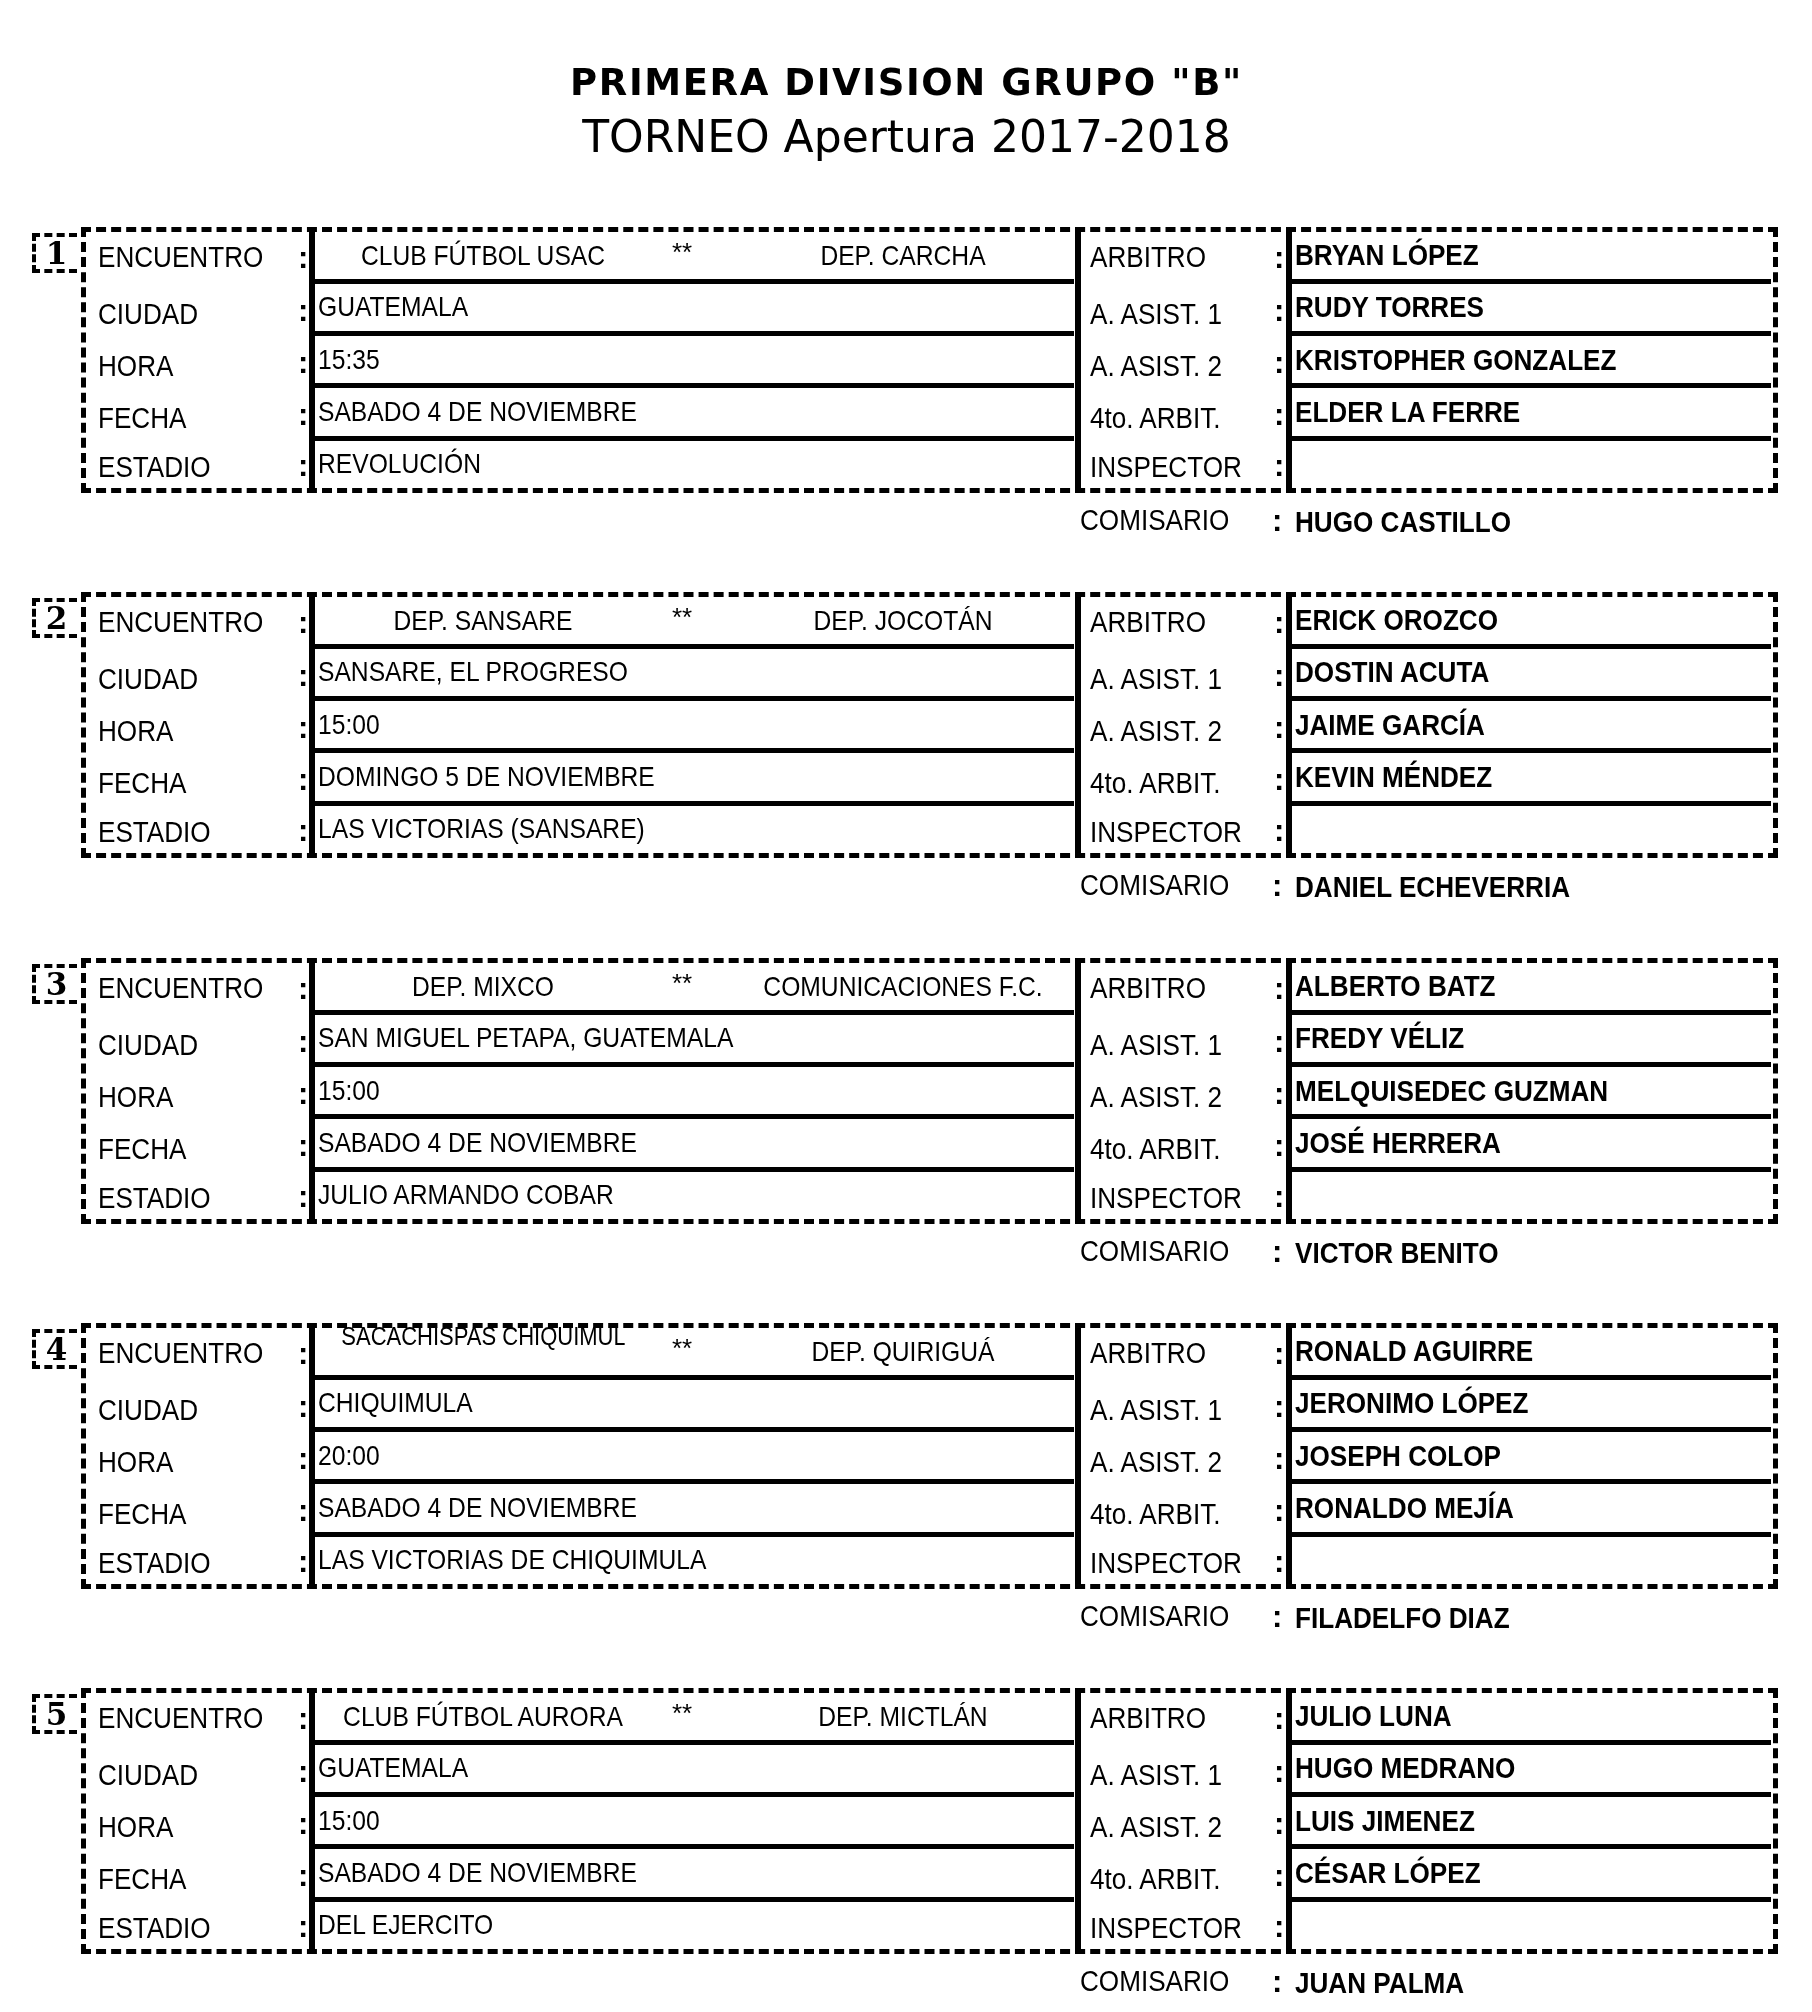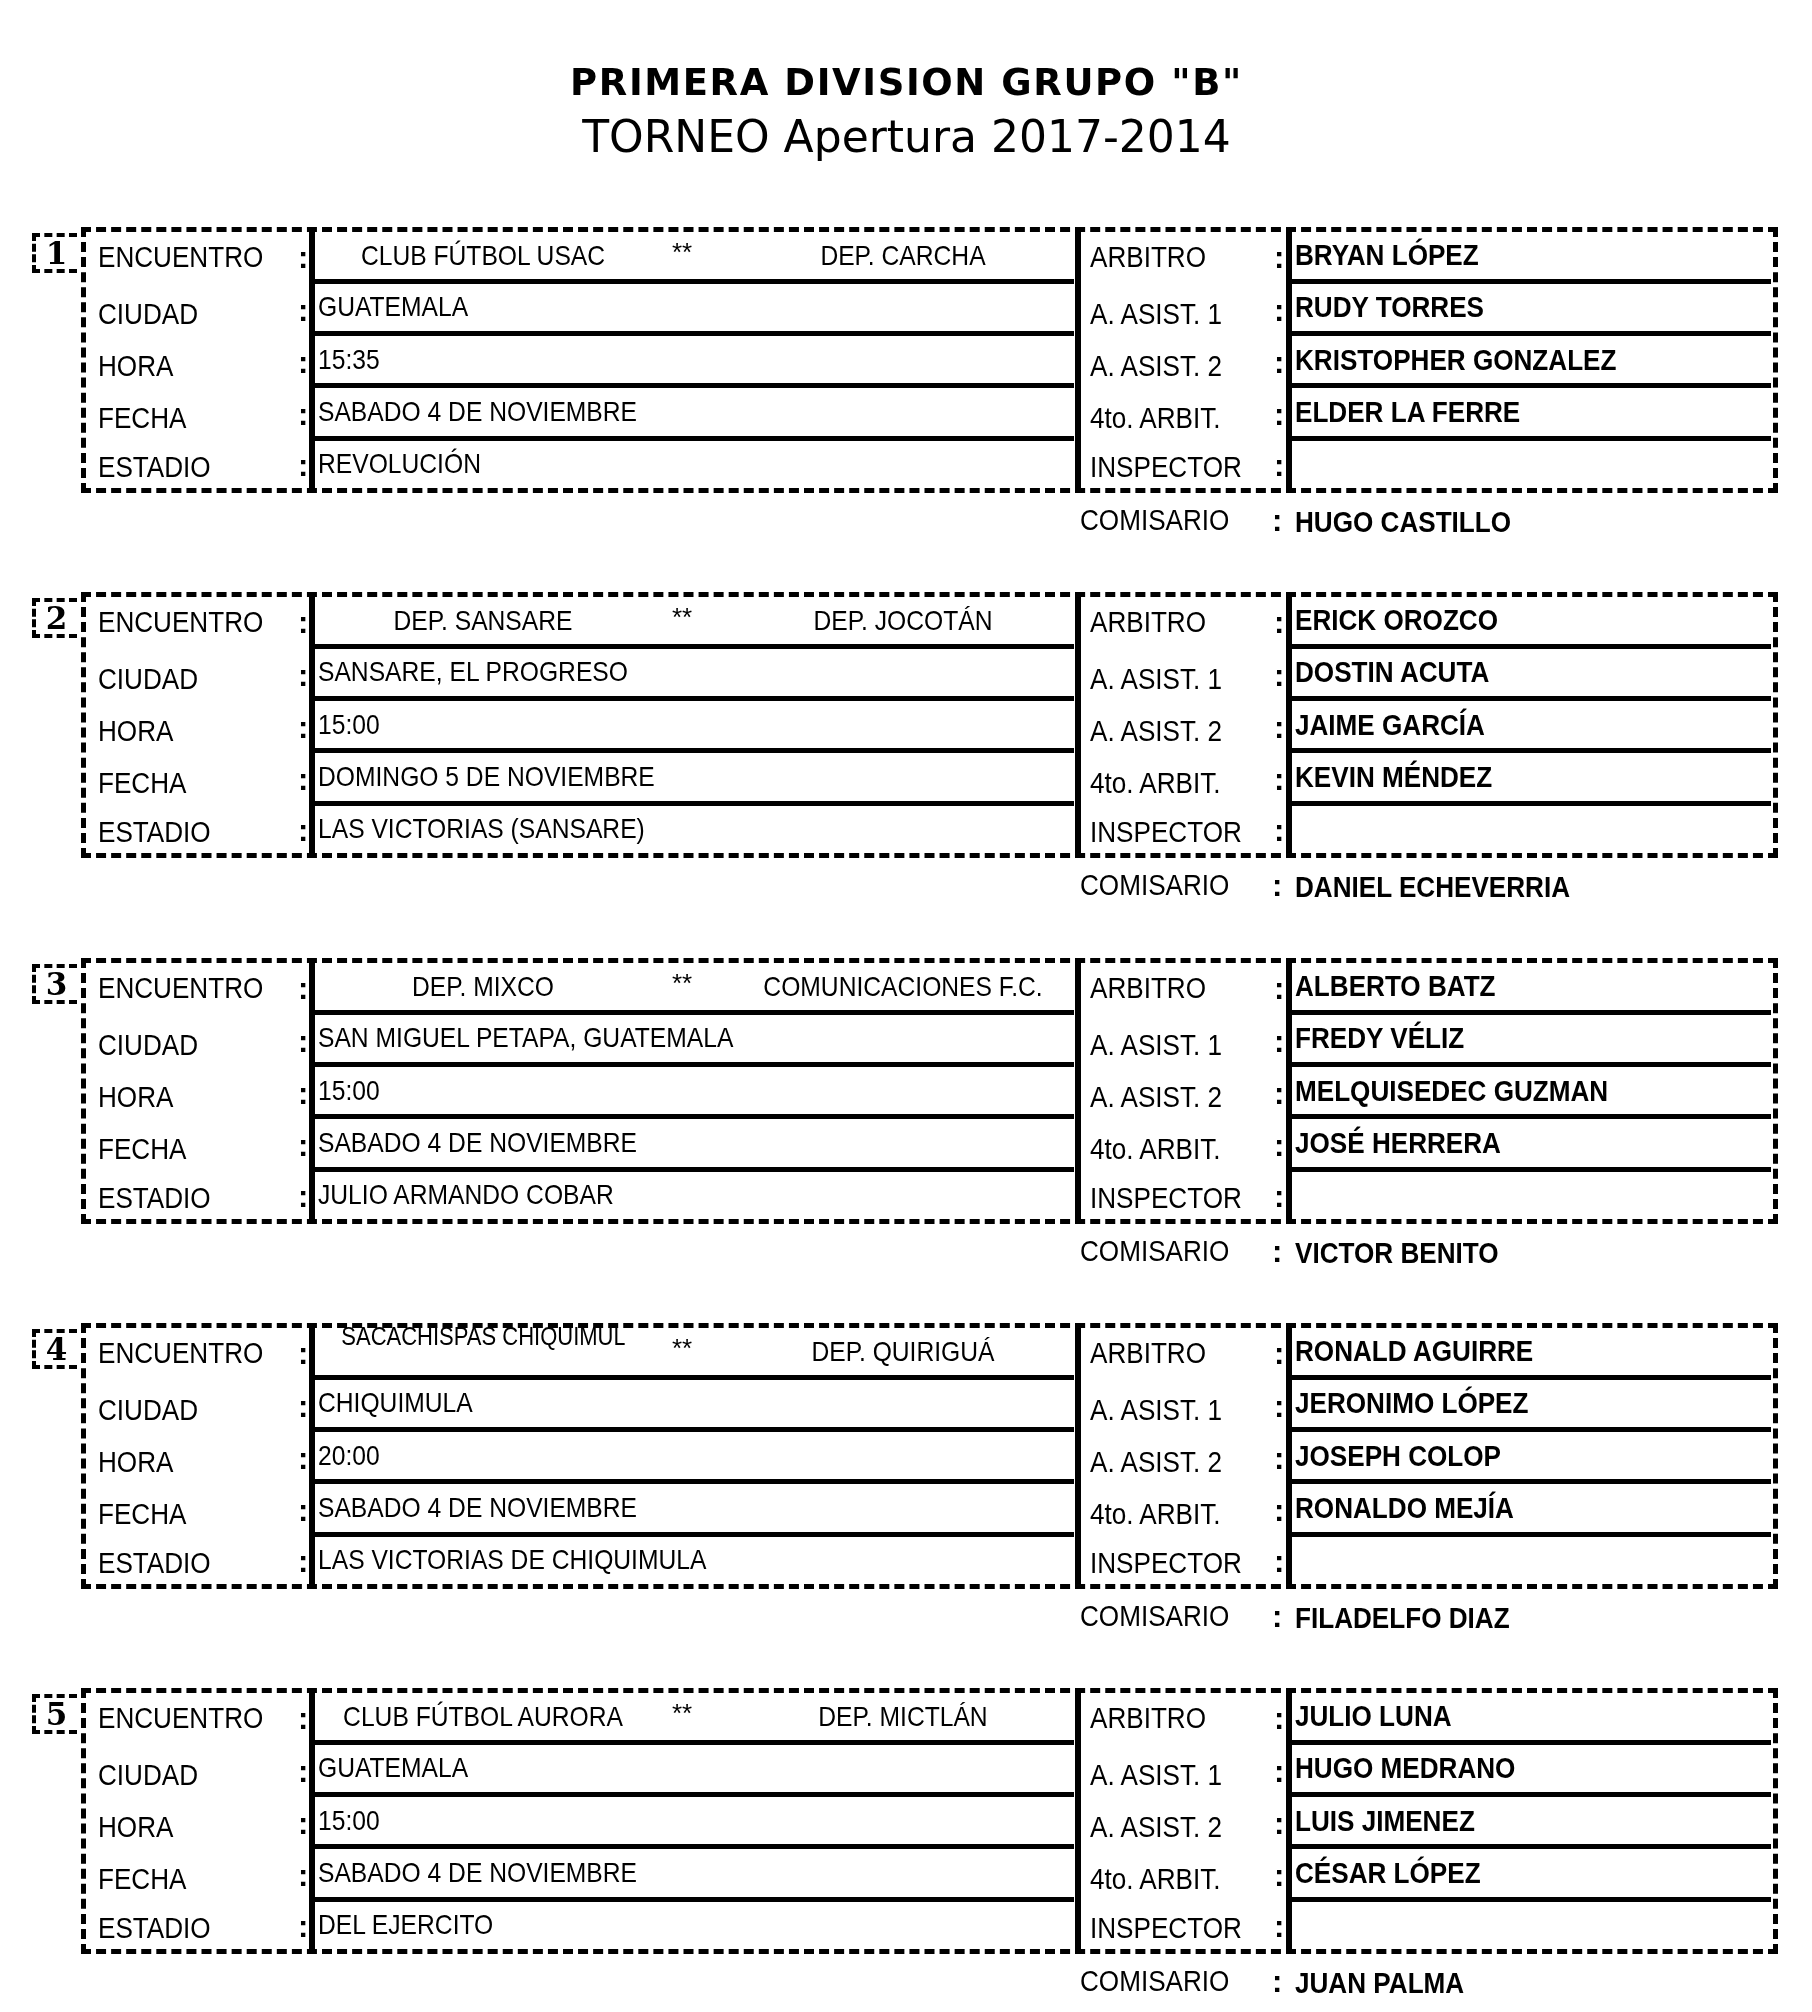--- a/index.html
+++ b/index.html
@@ -16,21 +16,21 @@
   .val { position:absolute; font-size:28px; transform:scaleX(0.88); transform-origin:left; white-space:nowrap; }
   .ref { position:absolute; font-size:29px; font-weight:bold; transform:scaleX(0.9); transform-origin:left; white-space:nowrap; }
   .team { position:absolute; font-size:28px; white-space:nowrap; transform:scaleX(0.88); transform-origin:center; text-align:center; }
   .team.small { font-size:25px; line-height:27px; overflow:hidden; height:50px; }
   .stars { position:absolute; font-size:26px; }
 </style>
 </head>
 <body>
 
 <div class="title1">PRIMERA DIVISION GRUPO "B"</div>
-<div class="title2">TORNEO Apertura 2017-2014</div>
+<div class="title2">TORNEO Apertura 2017-2018</div>
 
 <div id="blocks">
     <div class="block" style="top: 227px;">
     <div class="num">1</div>
     <div class="outer"></div>
 
     <div class="vline" style="left:309px;"></div>
     <div class="vline" style="left:1075px;"></div>
     <div class="vline" style="left:1286px;"></div>
 

